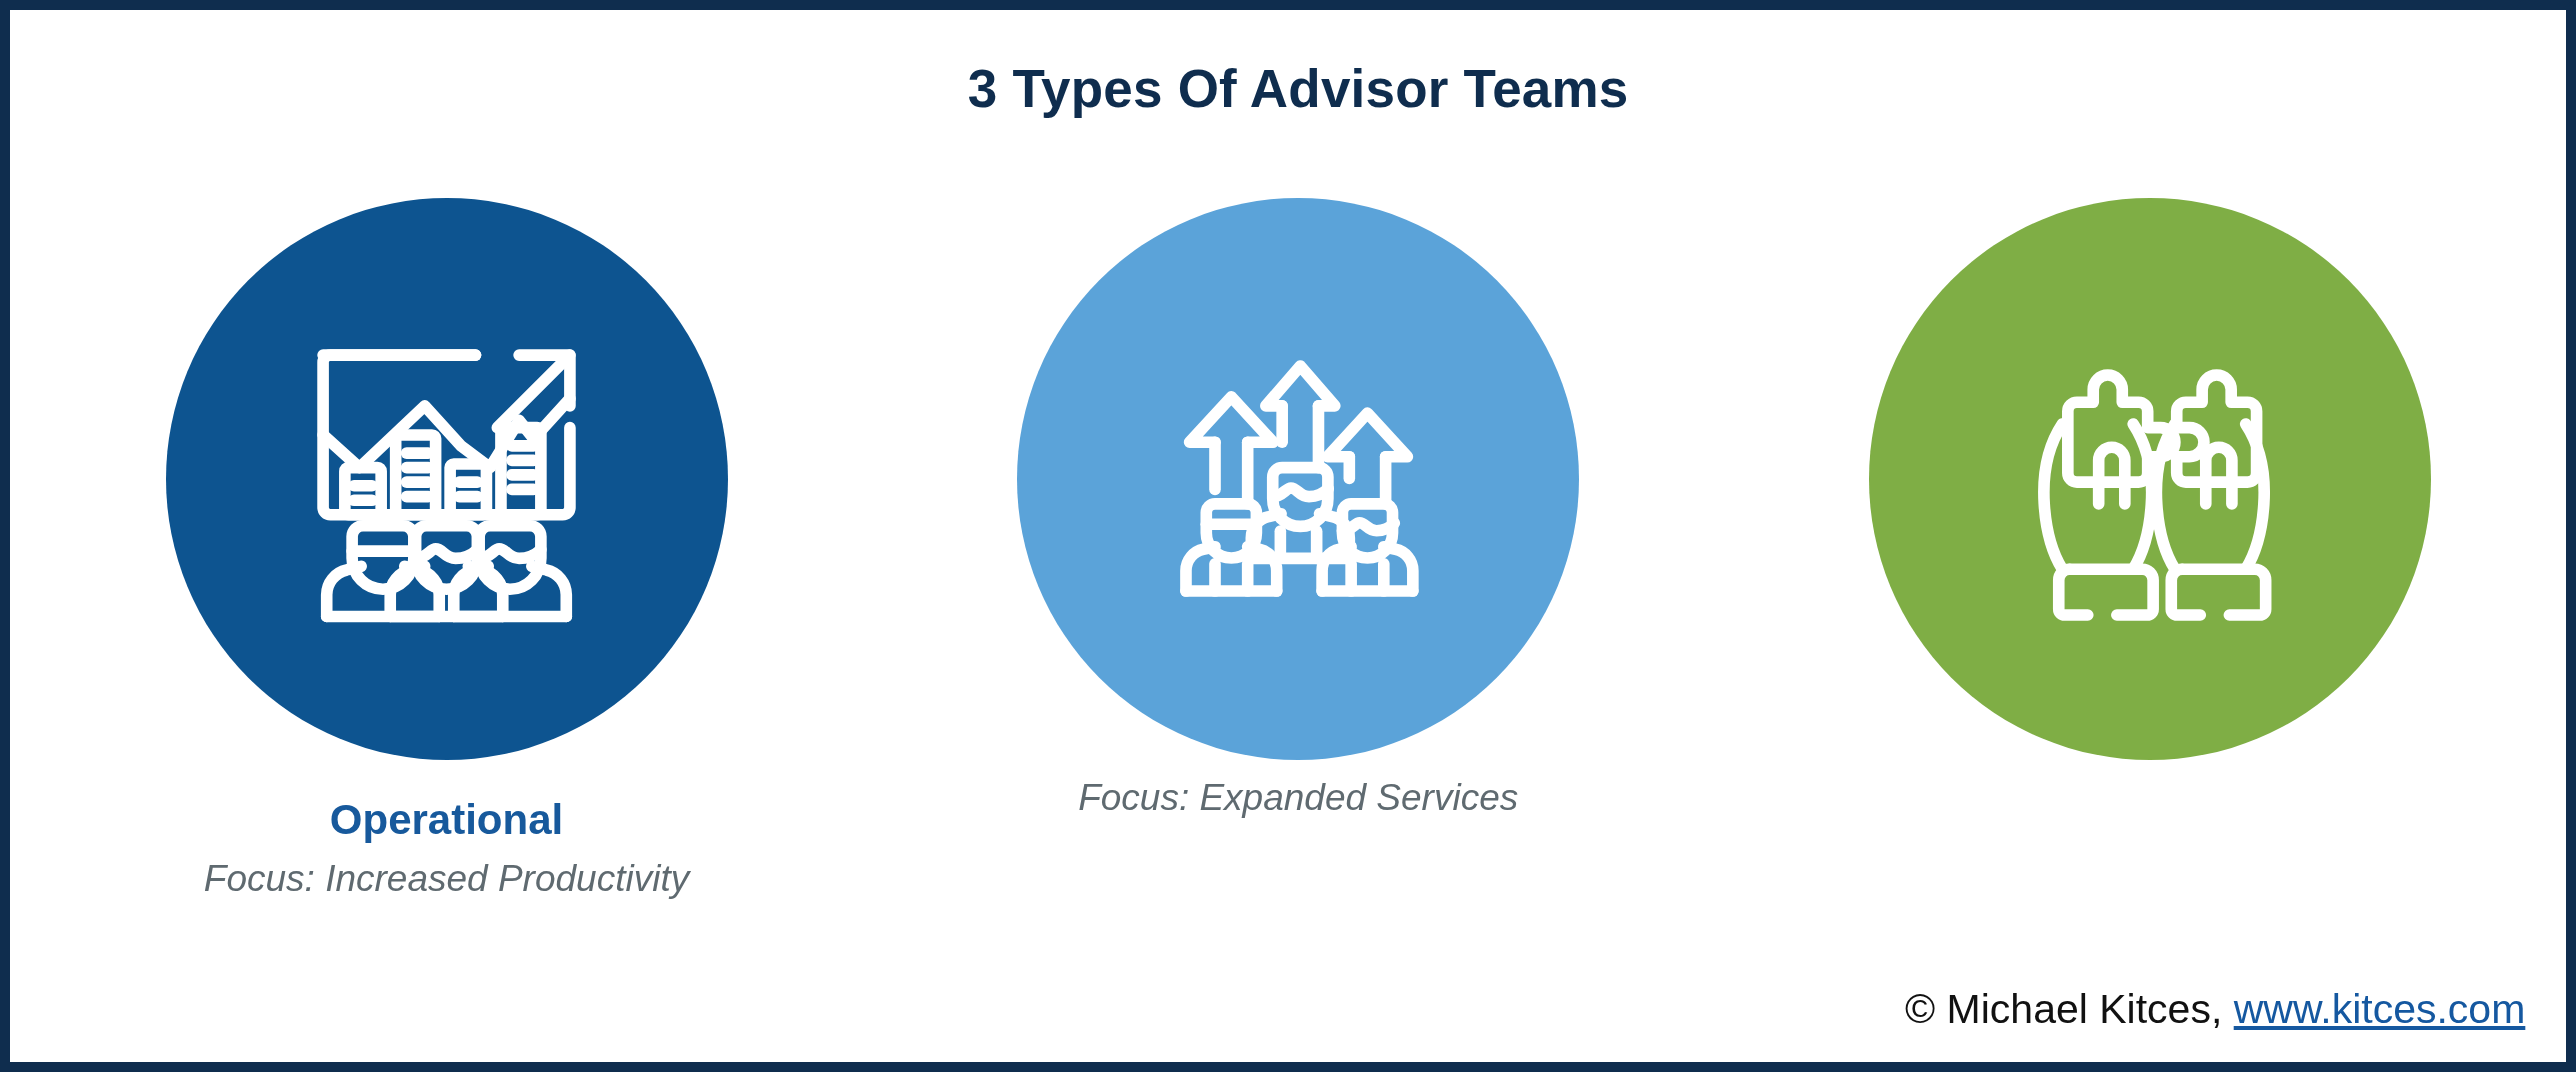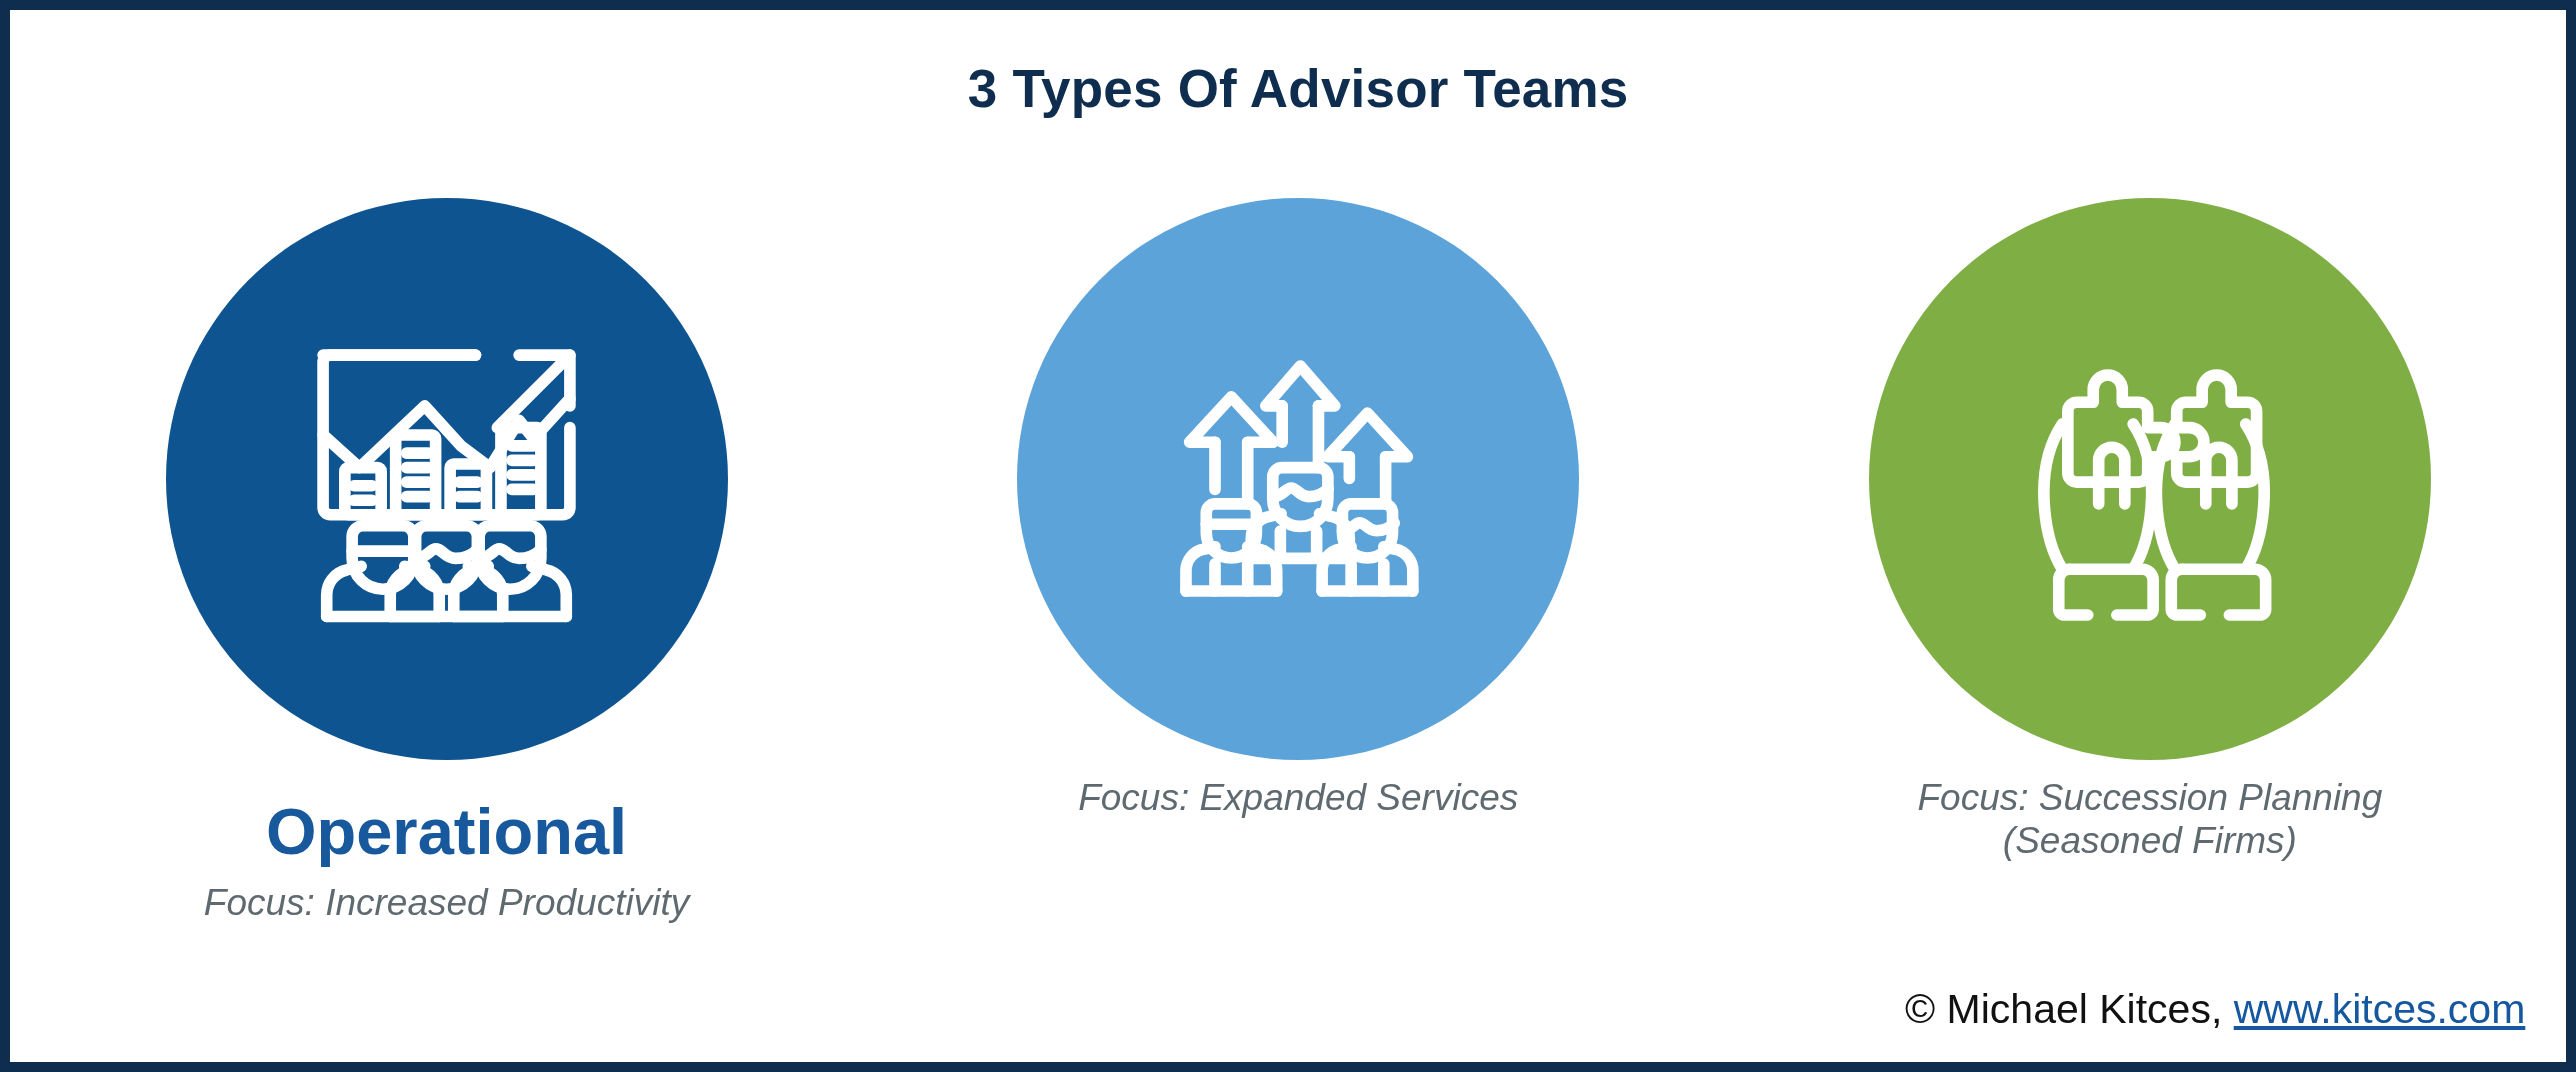--- a/index.html
+++ b/index.html
@@ -71,21 +71,21 @@
     width: 363px;
     height: 363px;
     display: block;
   }
   .circle.c-operational { background: #0d5490; }
   .circle.c-expertise   { background: #5ba3d9; }
   .circle.c-continuity  { background: #7fae45; }
 
   .col-title {
     margin-top: 38px;
-    font-size: 65px;
+    font-size: 42px;
     font-weight: bold;
     line-height: 1.04;
     text-align: center;
   }
   .t-operational { color: #17599c; }
   .t-expertise   { color: #5ba3d9; }
   .t-continuity  { color: #7fae45; }
 
   .col-focus {
     margin-top: 16px;
@@ -235,22 +235,20 @@
             <path d="M76.5 35 c4 6 5.5 14 5 22 c-0.5 8 -2.5 14 -5 18"></path>
 
             <path d="M60 29 h4.5 v-3.5 a4 4 0 0 1 8 0 V29 H77 a2.5 2.5 0 0 1 2.5 2.5 V48.5 A2.5 2.5 0 0 1 77 51 H60 a2.5 2.5 0 0 1 -2.5 -2.5 V44 h3.5 a4 4 0 0 0 0 -8 H57.5 V31.5 A2.5 2.5 0 0 1 60 29 z"></path>
 
             <path d="M65.5 57 v-12 a3.6 3.6 0 0 1 7.2 0 V57"></path>
 
             <path d="M59 75 h20 a3 3 0 0 1 3 3 v8 a1.6 1.6 0 0 1 -1.6 1.6 H72"></path>
             <path d="M64 87.6 H57.6 A1.6 1.6 0 0 1 56 86 v-8 a3 3 0 0 1 3 -3"></path>
           </svg>
         </div>
-        <div class="col-focus">Focus: Succession Planning
-(Seasoned Firms)</div>
       </div>
 
     </div>
 
     <div class="footer">
       <span>© Michael Kitces, </span><span class="link">www.kitces.com</span>
     </div>
 
   </div>
 </div>

